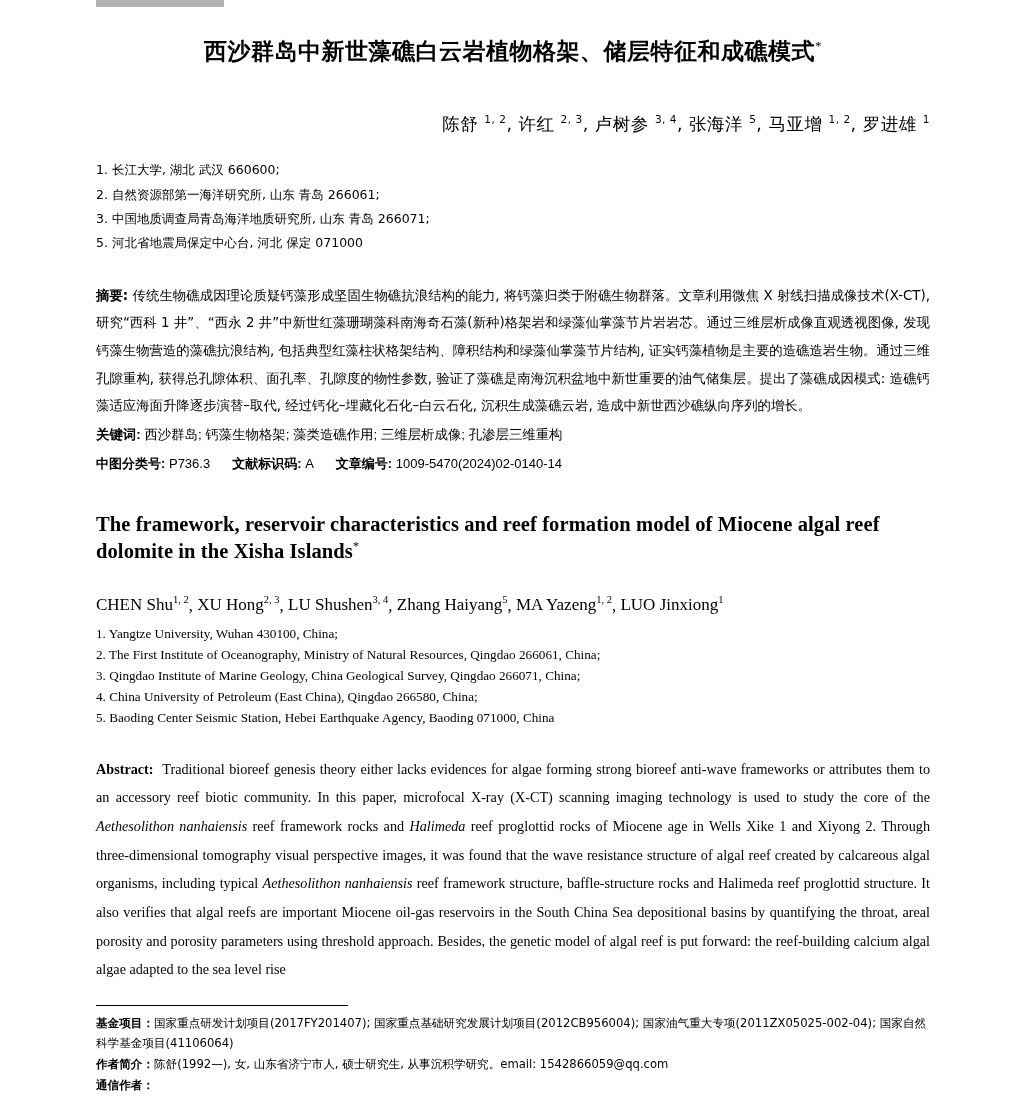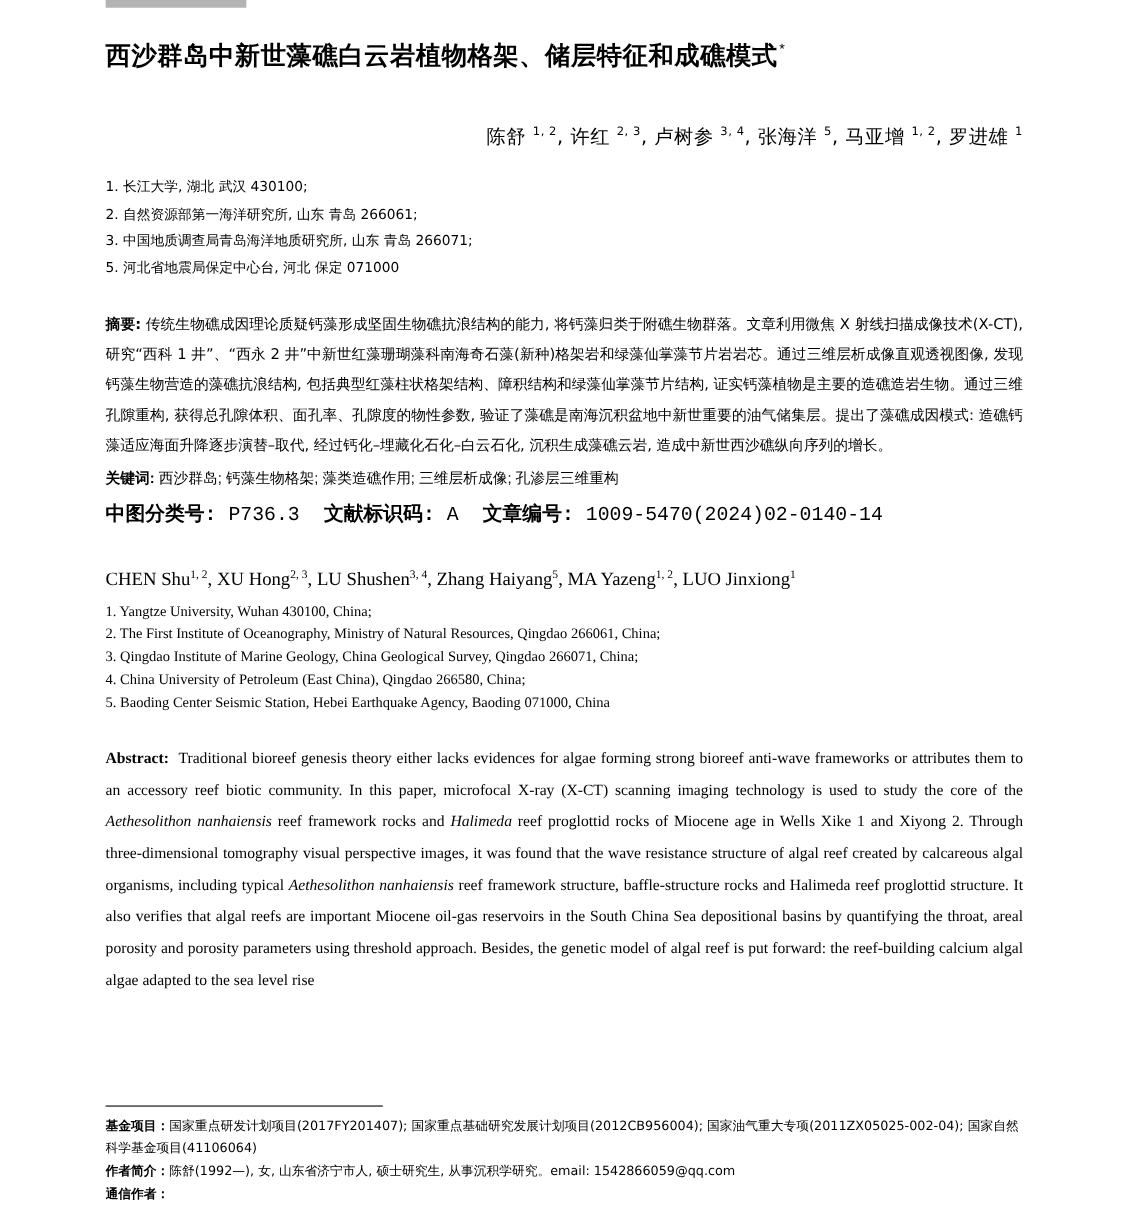--- a/index.html
+++ b/index.html
@@ -24,23 +24,24 @@
     height: 7px;
     background: #b3b3b3;
   }
   .content {
     position: absolute;
     left: 96px;
     top: 24px;
     width: 834px;
   }
   .cn-title {
-    font-family: Liberation Mono, monospace;
+    font-family: Liberation Serif, serif;
     font-size: 23px;
     font-weight: bold;
+    text-align: center;
     letter-spacing: 0.5px;
     line-height: 1.4;
     margin: 12px 0 0 0;
   }
   .cn-title .star {
     font-size: 13px;
     vertical-align: super;
     font-weight: normal;
   }
   .cn-authors {
@@ -74,22 +75,22 @@
   .abstract-cn b {
     font-weight: bold;
   }
   .kw-cn {
     font-family: Liberation Sans, sans-serif;
     font-size: 13.4px;
     margin-top: 2px;
     line-height: 2.0;
   }
   .clc-cn {
-    font-family: Liberation Mono, monospace;
-    font-size: 18px;
+    font-family: Liberation Sans, sans-serif;
+    font-size: 13px;
     margin-top: 2px;
     line-height: 2.0;
   }
   .clc-cn .gap {
     display: inline-block;
     width: 22px;
   }
   .en-title {
     font-family: "Liberation Serif", serif;
     font-weight: bold;
@@ -173,32 +174,33 @@
     <div class="cn-authors">
       <span><span>陈舒</span> <sup>1, 2</sup></span>,
       <span><span>许红</span> <sup>2, 3</sup></span>,
       <span><span>卢树参</span> <sup>3, 4</sup></span>,
       <span><span>张海洋</span> <sup>5</sup></span>,
       <span><span>马亚增</span> <sup>1, 2</sup></span>,
       <span><span>罗进雄</span> <sup>1</sup></span>
     </div>
 
     <div class="affil-cn">
-      <div>1. 长江大学, 湖北 武汉 430100;</div>
+      <div>1. 长江大学, 湖北 武汉 660600;</div>
       <div>2. 自然资源部第一海洋研究所, 山东 青岛 266061;</div>
       <div>3. 中国地质调查局青岛海洋地质研究所, 山东 青岛 266071;</div>
       <div>5. 河北省地震局保定中心台, 河北 保定 071000</div>
     </div>
 
     <div class="abstract-cn"><b>摘要:</b> <span>传统生物礁成因理论质疑钙藻形成坚固生物礁抗浪结构的能力, 将钙藻归类于附礁生物群落。文章利用微焦 X 射线扫描成像技术(X-CT), 研究“西科 1 井”、“西永 2 井”中新世红藻珊瑚藻科南海奇石藻(新种)格架岩和绿藻仙掌藻节片岩岩芯。通过三维层析成像直观透视图像, 发现钙藻生物营造的藻礁抗浪结构, 包括典型红藻柱状格架结构、障积结构和绿藻仙掌藻节片结构, 证实钙藻植物是主要的造礁造岩生物。通过三维孔隙重构, 获得总孔隙体积、面孔率、孔隙度的物性参数, 验证了藻礁是南海沉积盆地中新世重要的油气储集层。提出了藻礁成因模式: 造礁钙藻适应海面升降逐步演替–取代, 经过钙化–埋藏化石化–白云石化, 沉积生成藻礁云岩, 造成中新世西沙礁纵向序列的增长。</span></div>
 
     <div class="kw-cn"><b>关键词:</b> <span>西沙群岛; 钙藻生物格架; 藻类造礁作用; 三维层析成像; 孔渗层三维重构</span></div>
 
     <div class="clc-cn"><b>中图分类号:</b> <span>P736.3</span><span class="gap"></span><b>文献标识码:</b> <span>A</span><span class="gap"></span><b>文章编号:</b> <span>1009-5470(2024)02-0140-14</span></div>
 
+    <div class="en-title"><span>The framework, reservoir characteristics and reef formation model of Miocene algal reef dolomite in the Xisha Islands</span><span class="star">*</span></div>
 
     <div class="en-authors">
       <span><span>CHEN Shu</span><sup>1, 2</sup></span>,
       <span><span>XU Hong</span><sup>2, 3</sup></span>,
       <span><span>LU Shushen</span><sup>3, 4</sup></span>,
       <span><span>Zhang Haiyang</span><sup>5</sup></span>,
       <span><span>MA Yazeng</span><sup>1, 2</sup></span>,
       <span><span>LUO Jinxiong</span><sup>1</sup></span>
     </div>
 

